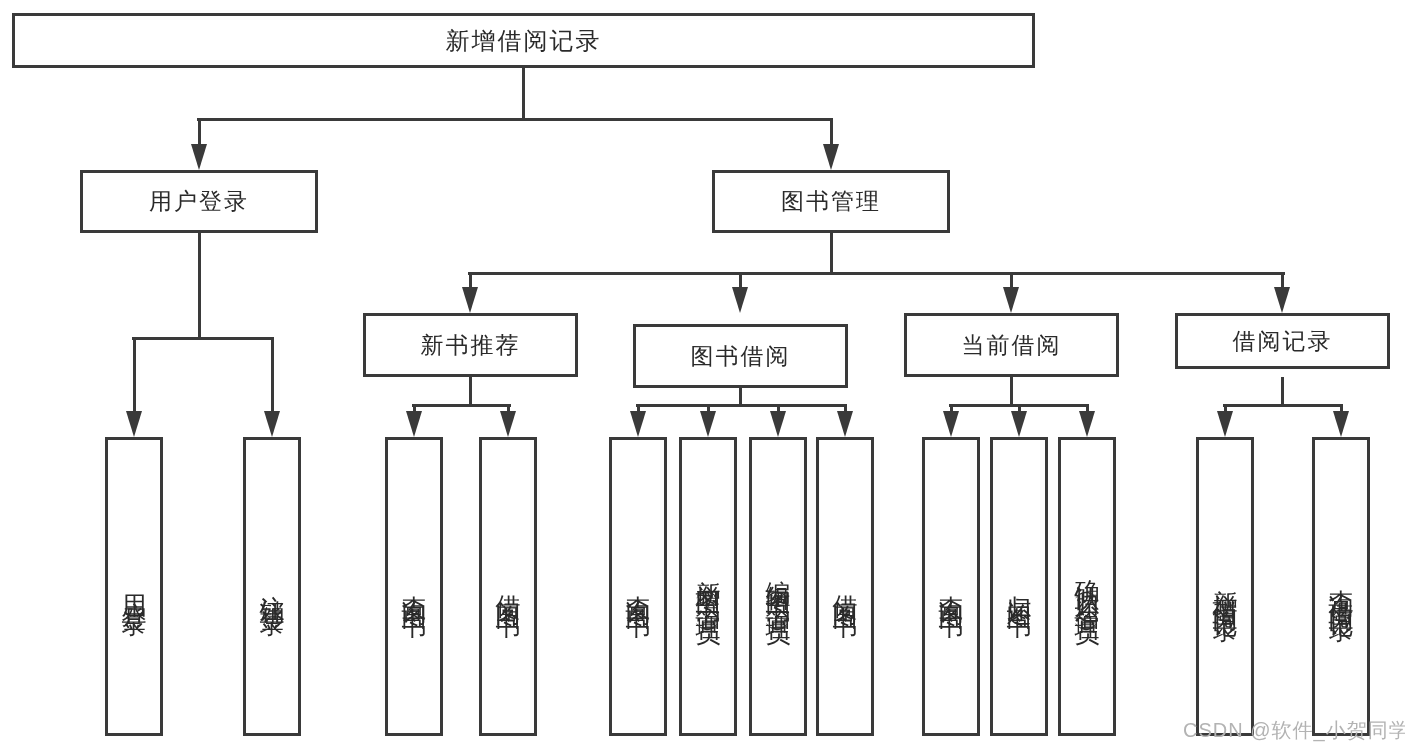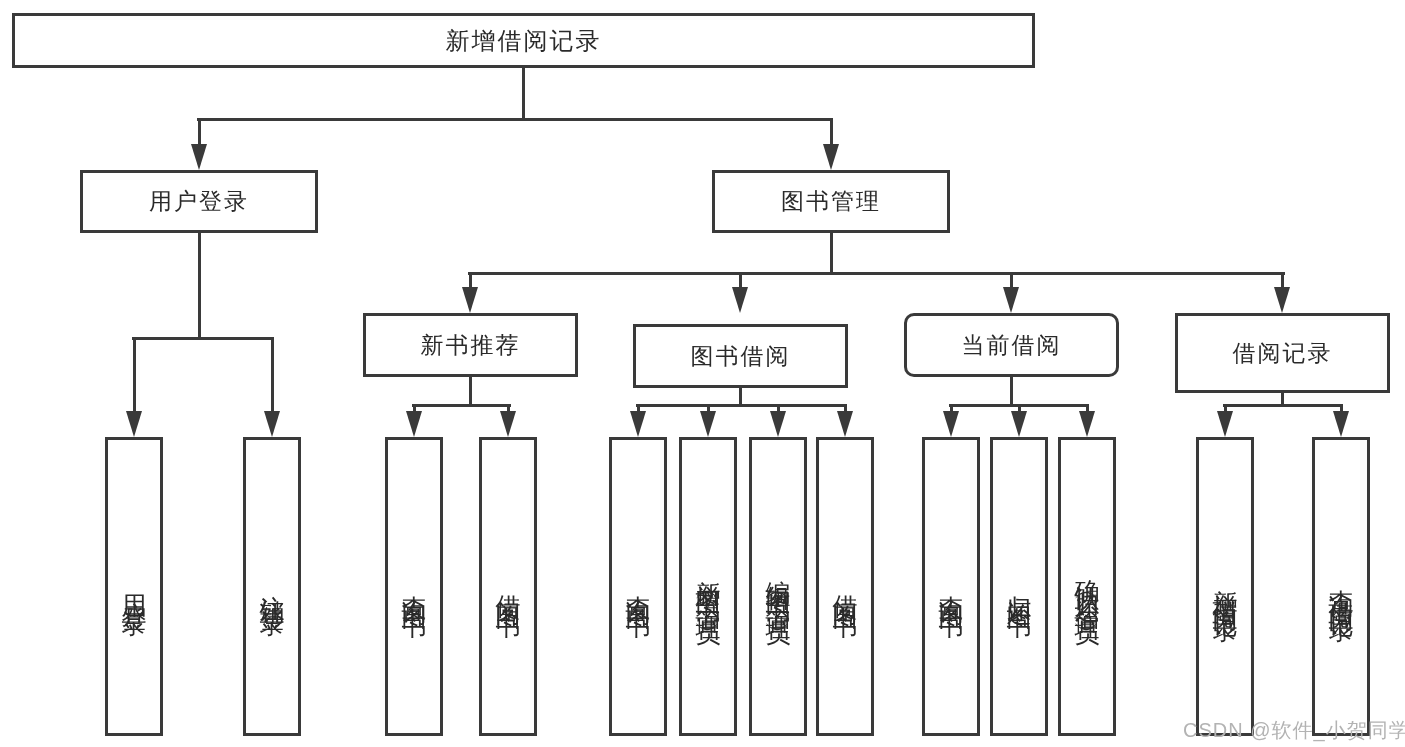--- a/index.html
+++ b/index.html
@@ -29,24 +29,24 @@
   <div class="box hbox" style="left:712px;top:170px;width:238px;height:63px;">
     <span>图书管理</span>
   </div>
 
   <div class="box hbox" style="left:363px;top:313px;width:215px;height:64px;justify-content:center;">
     <span>新书推荐</span>
   </div>
   <div class="box hbox" style="left:633px;top:324px;width:215px;height:64px;">
     <span>图书借阅</span>
   </div>
-  <div class="box hbox" style="left:904px;top:313px;width:215px;height:64px;border-radius:10px;">
+  <div class="box hbox" style="left:904px;top:313px;width:215px;height:64px;">
     <span>当前借阅</span>
   </div>
-  <div class="box hbox" style="left:1175px;top:313px;width:215px;height:80px;">
+  <div class="box hbox" style="left:1175px;top:313px;width:215px;height:56px;">
     <span>借阅记录</span>
   </div>
 
   <div class="box leaf" style="left:105px;top:437px;width:58px;height:299px;">
     <span>用户登录</span>
   </div>
   <div class="box leaf" style="left:243px;top:437px;width:58px;height:299px;">
     <span>注销登录</span>
   </div>
 

